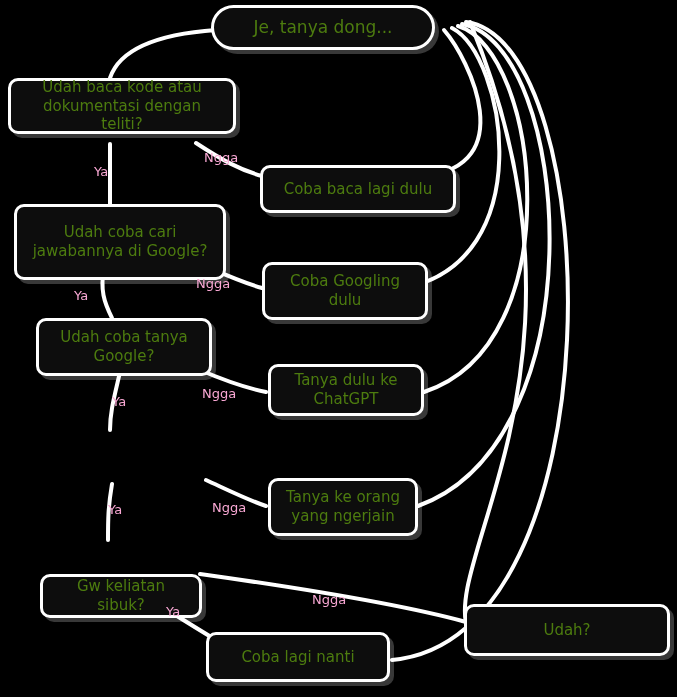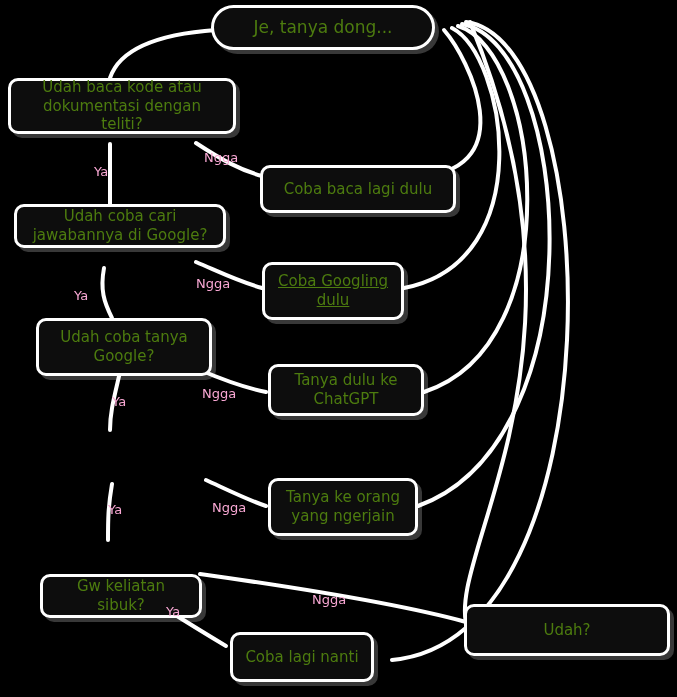--- a/index.html
+++ b/index.html
@@ -92,46 +92,46 @@
   </div>
 
   <div class="node" style="left:8px; top:78px; width:228px; height:56px;">
     <span>Udah baca kode atau dokumentasi dengan teliti?</span>
   </div>
 
   <div class="node" style="left:260px; top:152px; width:196px; height:48px;margin-top:13px;">
     <span>Coba baca lagi dulu</span>
   </div>
 
-  <div class="node" style="left:14px; top:204px; width:212px; height:44px;">
+  <div class="node" style="left:14px; top:204px; width:212px; height:76px;">
     <span>Udah coba cari jawabannya di Google?</span>
   </div>
 
-  <div class="node" style="left:262px; top:262px; width:142px; height:58px;text-decoration:underline;">
+  <div class="node" style="left:262px; top:262px; width:166px; height:58px;">
     <span>Coba Googling dulu</span>
   </div>
 
   <div class="node" style="left:36px; top:318px; width:176px; height:58px;">
     <span>Udah coba tanya Google?</span>
   </div>
 
   <div class="node" style="left:268px; top:364px; width:156px; height:52px;">
     <span>Tanya dulu ke ChatGPT</span>
   </div>
 
 
   <div class="node" style="left:268px; top:478px; width:150px; height:58px;">
     <span>Tanya ke orang yang ngerjain</span>
   </div>
 
   <div class="node" style="left:40px; top:540px; width:162px; height:44px;margin-top:34px;">
     <span>Gw keliatan sibuk?</span>
   </div>
 
-  <div class="node" style="left:230px; top:632px; width:144px; height:50px;text-align:center;">
+  <div class="node" style="left:206px; top:632px; width:184px; height:50px;text-align:center;">
     <span>Coba lagi nanti</span>
   </div>
 
   <div class="node" style="left:464px; top:604px; width:206px; height:52px;">
     <span>Udah?</span>
   </div>
 
   <div class="edge-label" style="left:204px; top:150px;">Ngga</div>
   <div class="edge-label" style="left:94px; top:164px;">Ya</div>
   <div class="edge-label" style="left:196px; top:276px;">Ngga</div>

